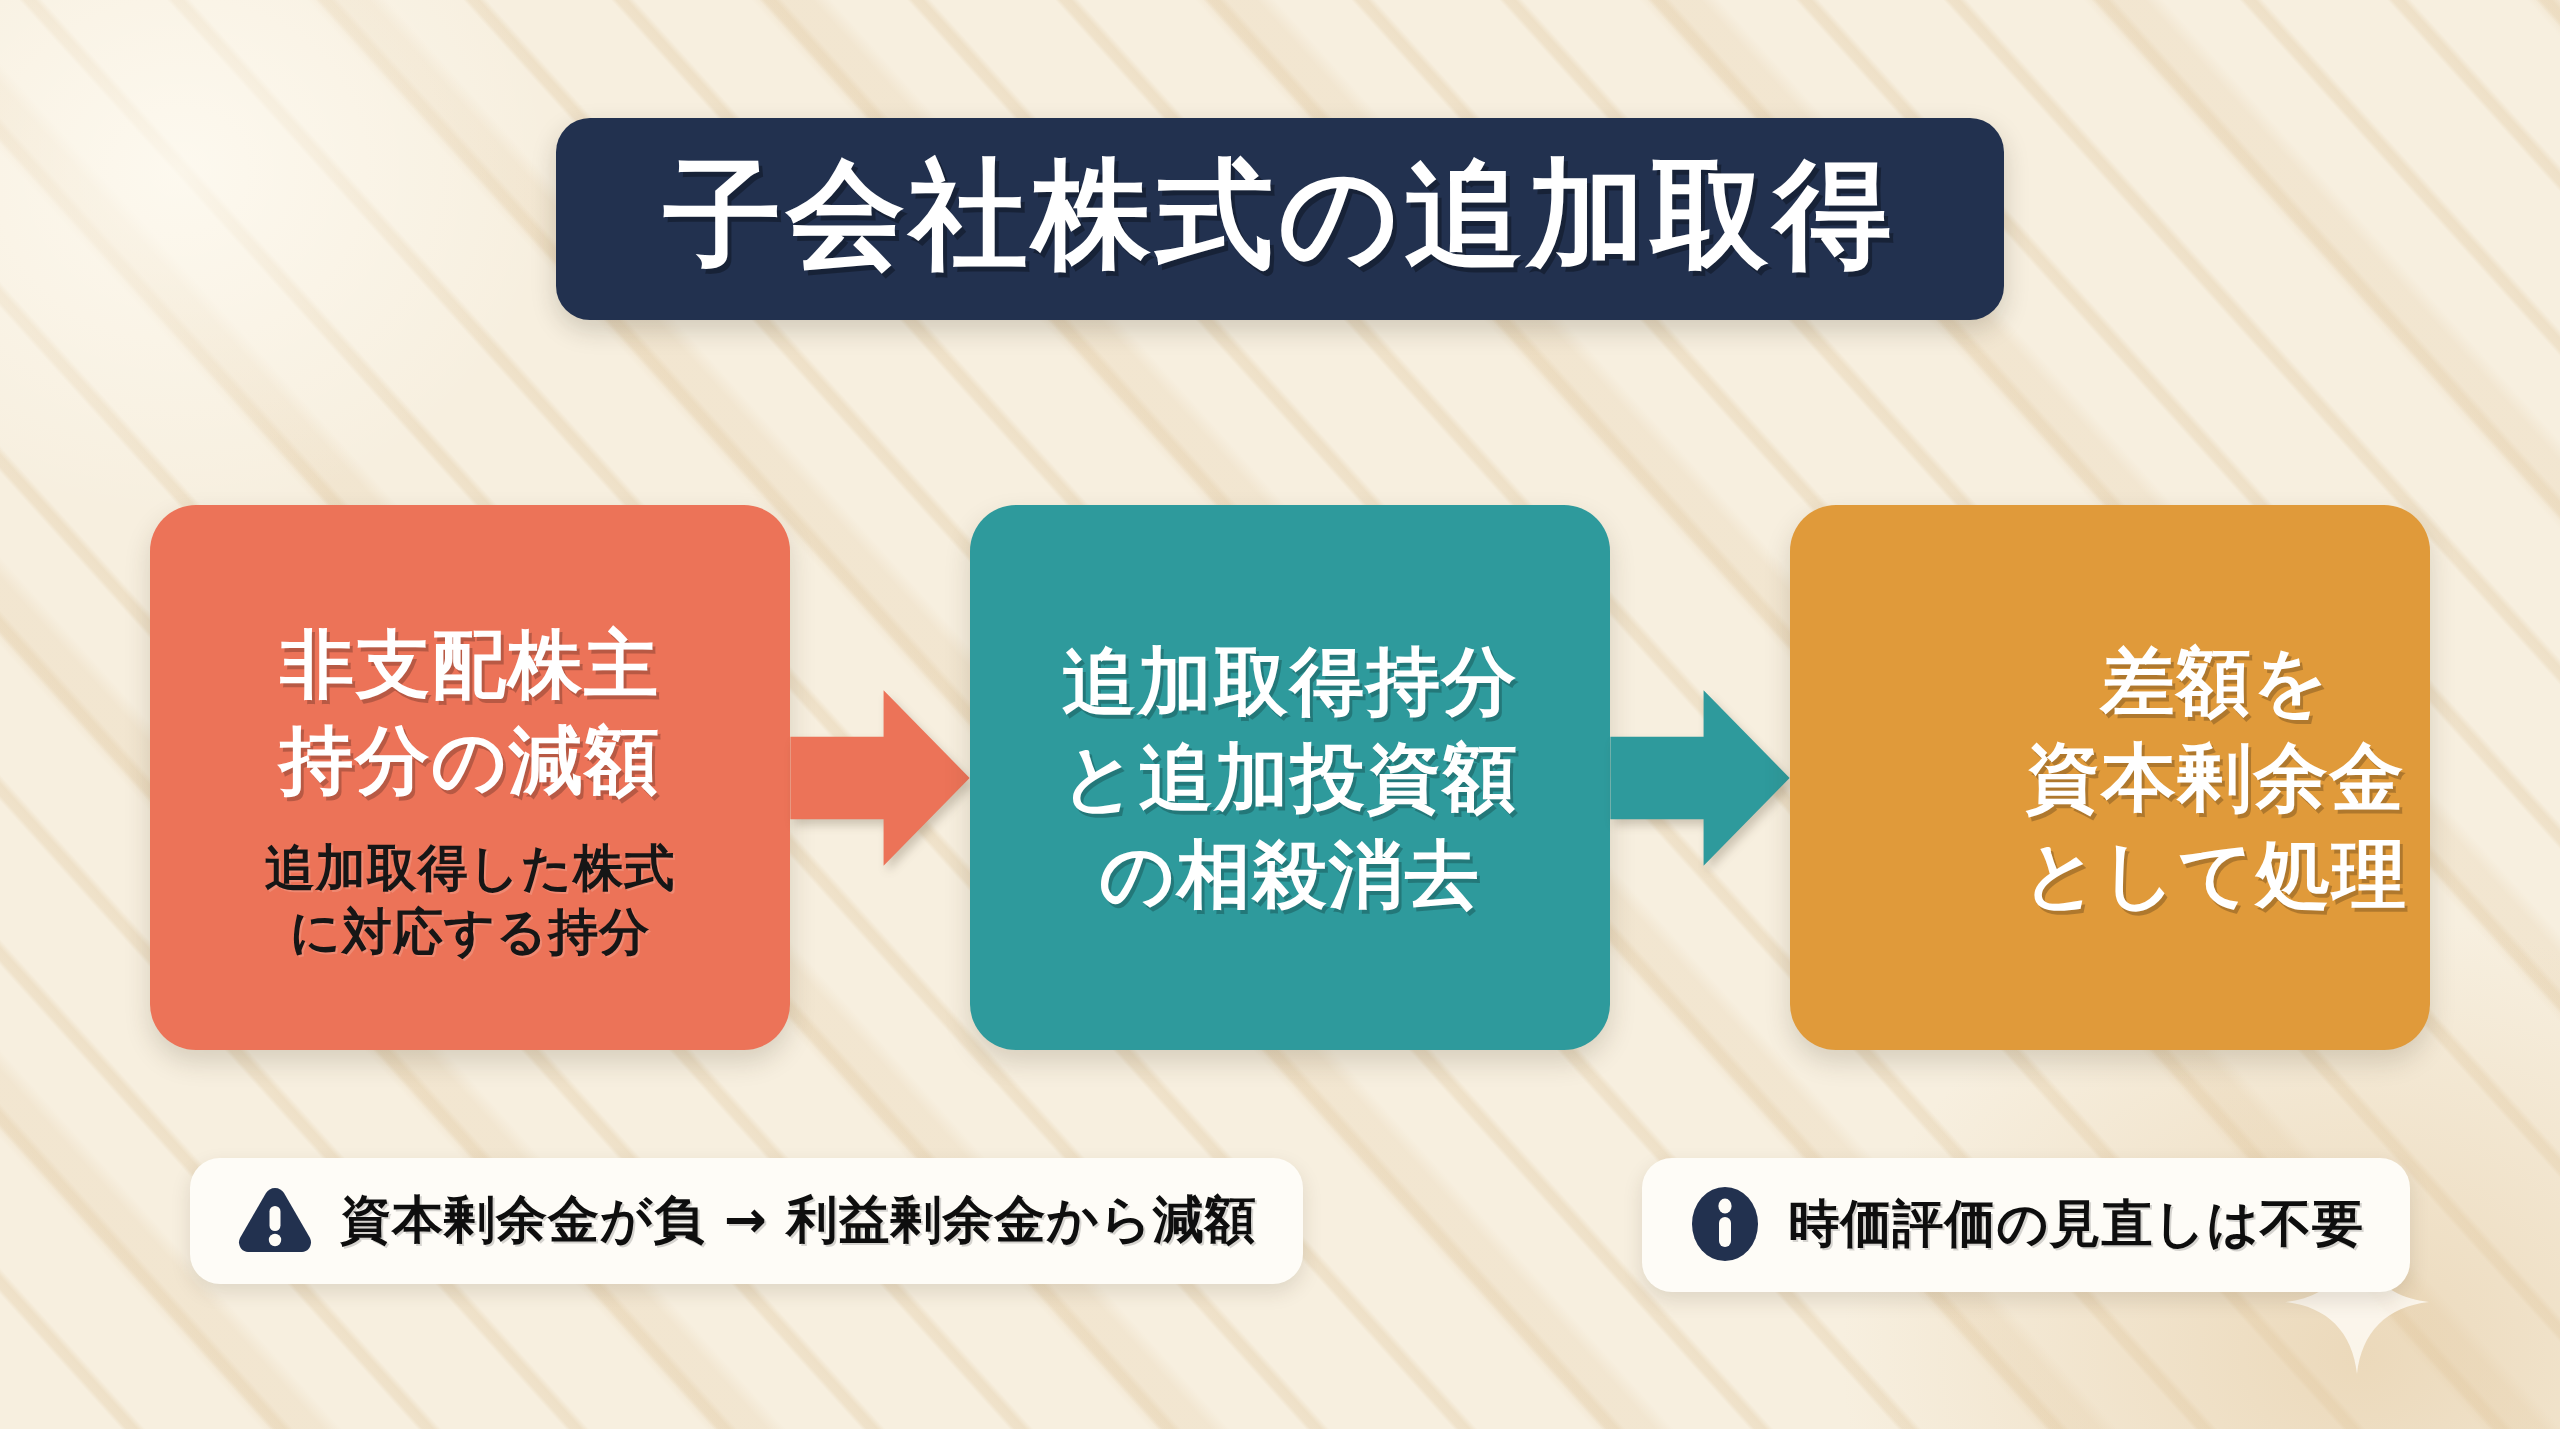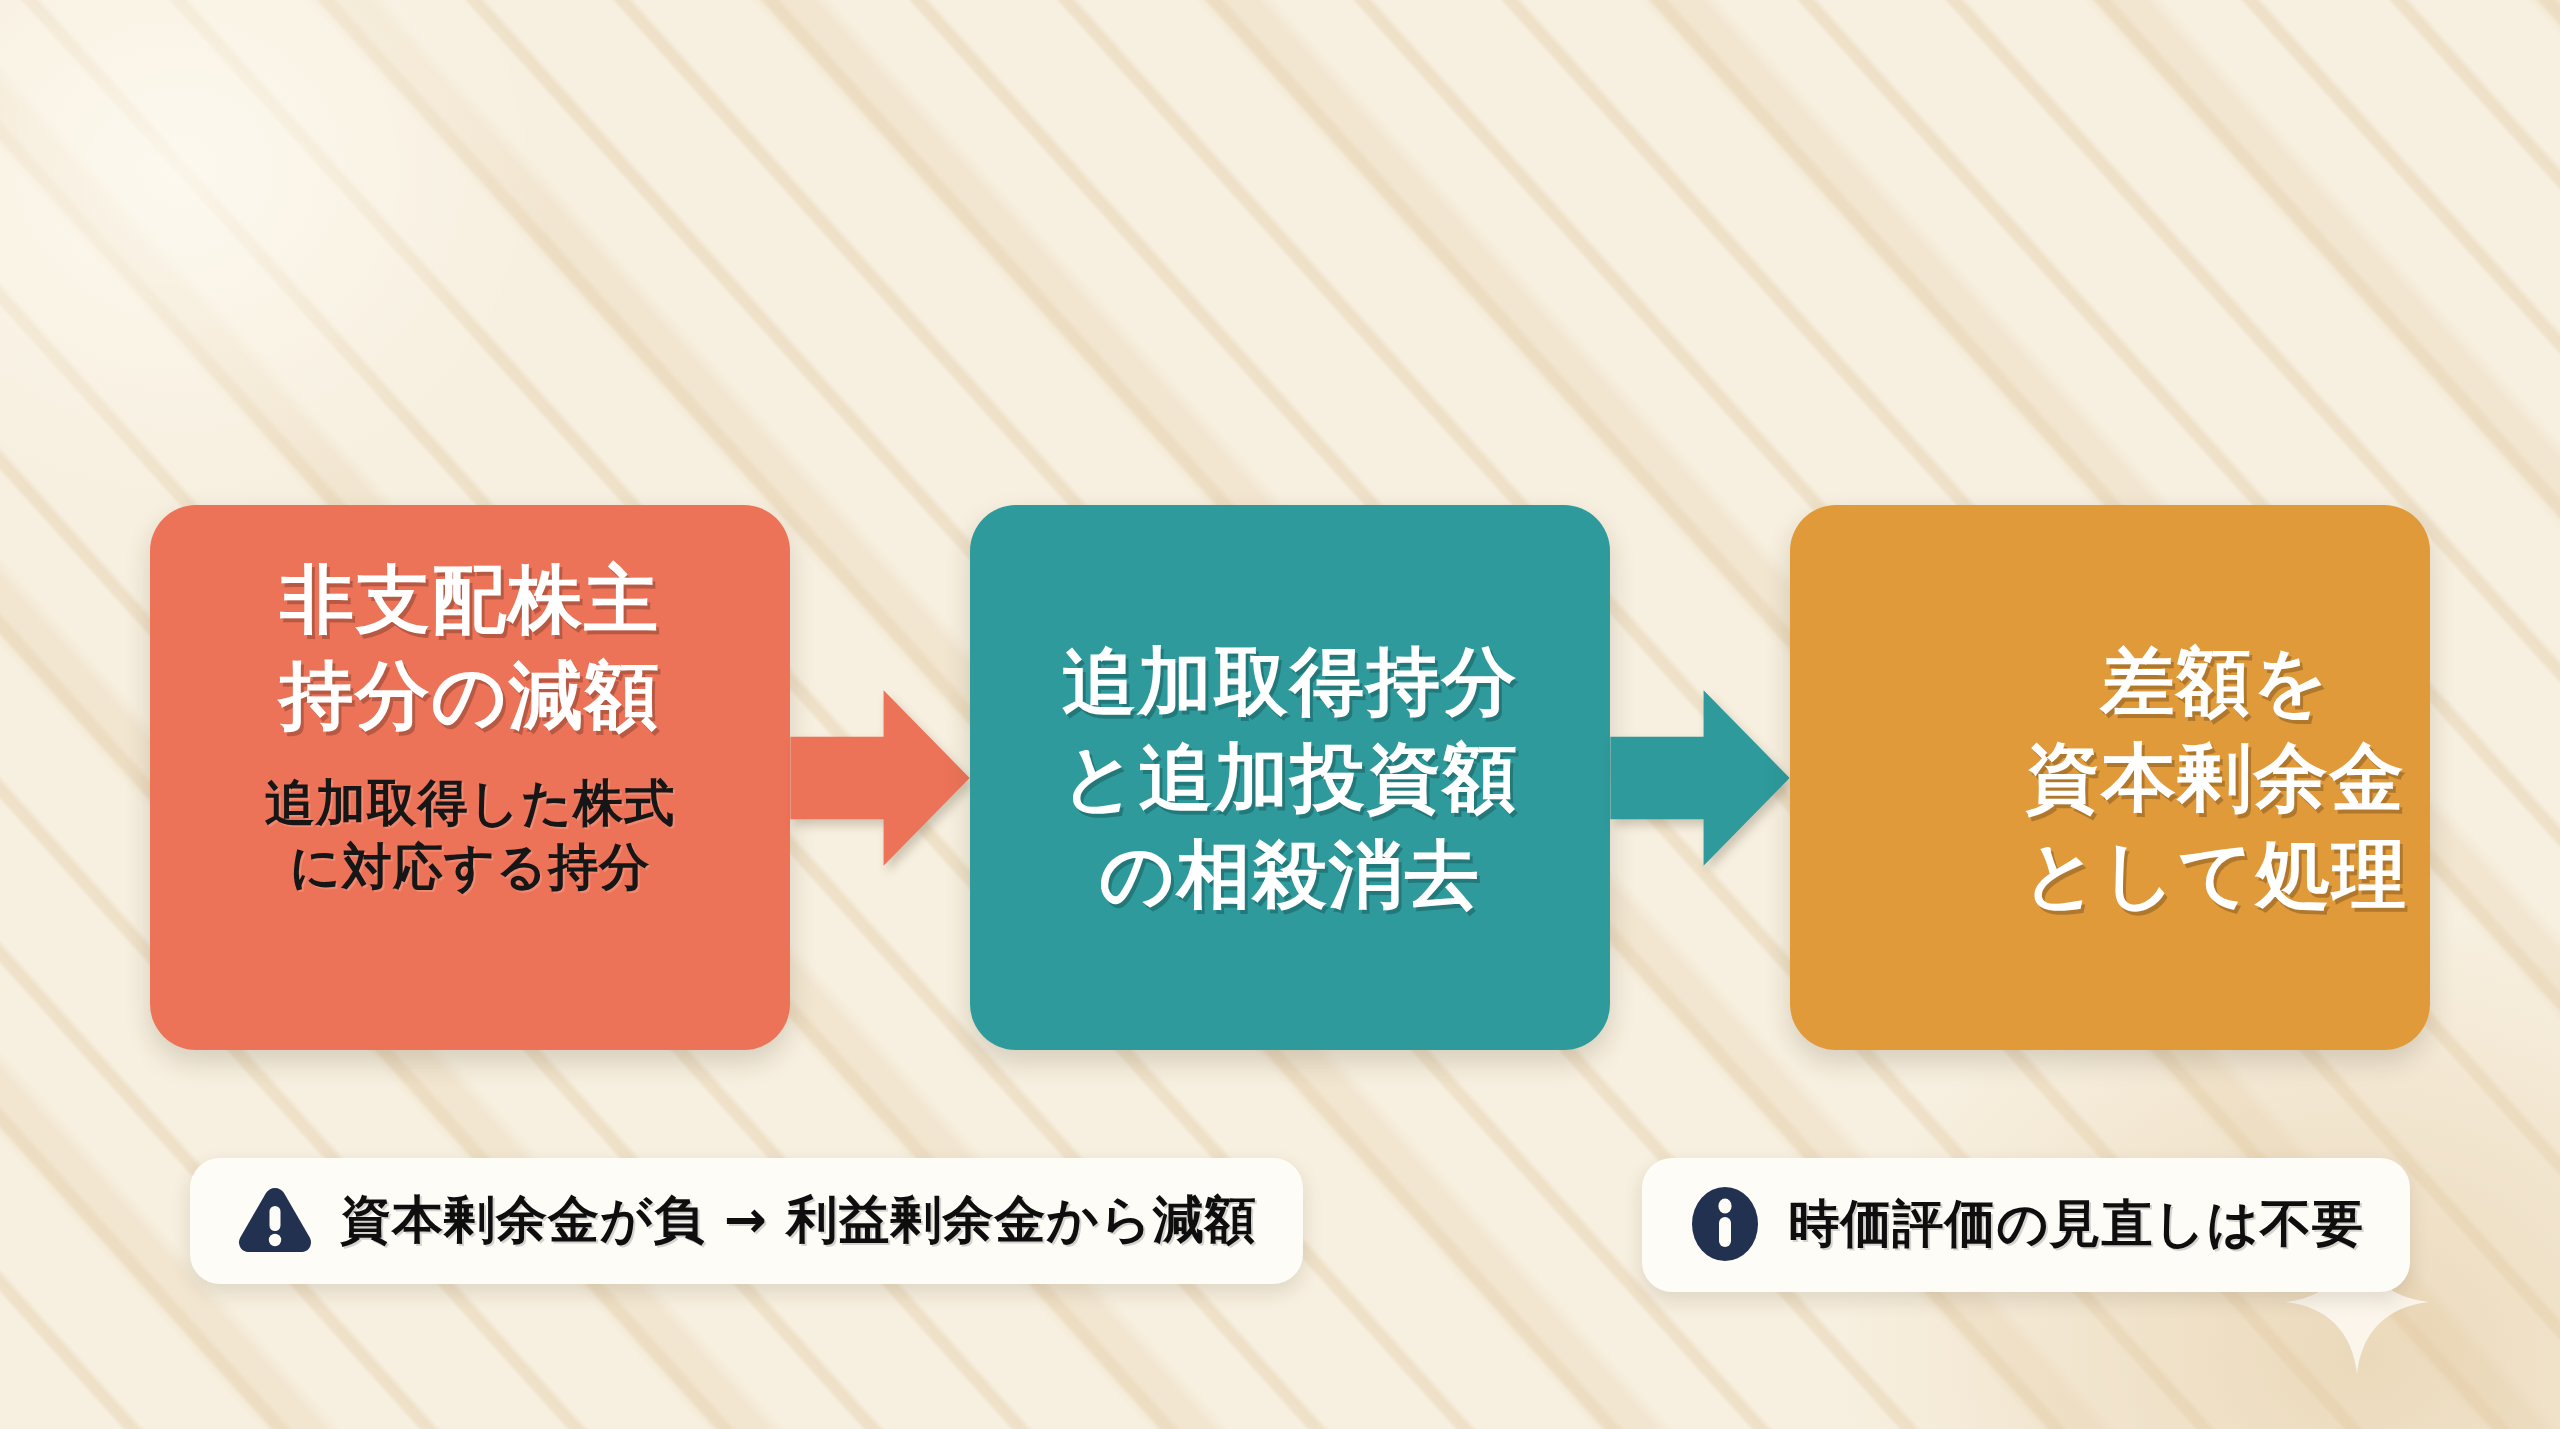--- a/index.html
+++ b/index.html
@@ -116,21 +116,21 @@
     position: relative;
     flex: 0 0 640px;
     border-radius: 46px;
     display: flex;
     flex-direction: column;
     align-items: center;
     justify-content: center;
     padding: 26px 22px;
     box-shadow: 0 12px 26px rgba(60,45,25,.17);
   }
-  .card.c1 { background: #ec7358; justify-content: flex-start; padding-top: 46px; }
+  .card.c1 { background: #ec7358; justify-content: flex-start; padding-top: 111px; }
   .card.c2 { background: #2e9a9c; }
   .card.c3 { background: #e09a3a; align-items: flex-end; }
 
   .card-title {
     color: #ffffff;
     font-size: 74px;
     font-weight: 700;
     line-height: 1.30;
     text-align: center;
     letter-spacing: 2px;
@@ -205,20 +205,25 @@
   <div class="bg-stripes second"></div>
   <div class="bg-left-glow"></div>
   <div class="bg-corner-glow"></div>
 
   <div class="sparkle">
     <svg viewBox="0 0 100 100" aria-hidden="true">
       <path d="M50 2 C53 30 70 47 98 50 C70 53 53 70 50 98 C47 70 30 53 2 50 C30 47 47 30 50 2 Z" fill="#fffdf8" opacity="0.9"></path>
     </svg>
   </div>
 
+  <div class="title-wrap">
+    <div class="title-badge">
+      <div class="title-text">子会社株式の追加取得</div>
+    </div>
+  </div>
 
   <div class="flow">
 
     <div class="card c1">
       <div class="card-title">非支配株主
 持分の減額</div>
       <div class="card-sub">追加取得した株式
 に対応する持分</div>
     </div>
 

